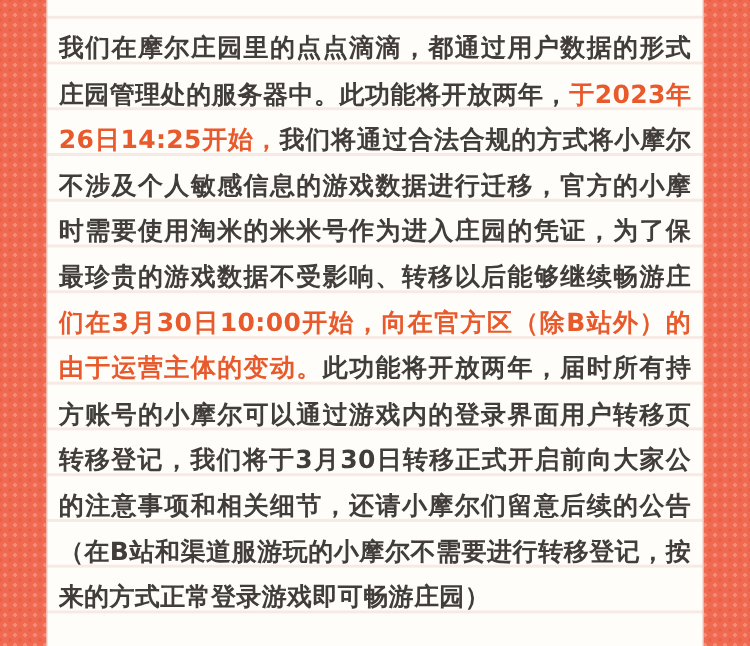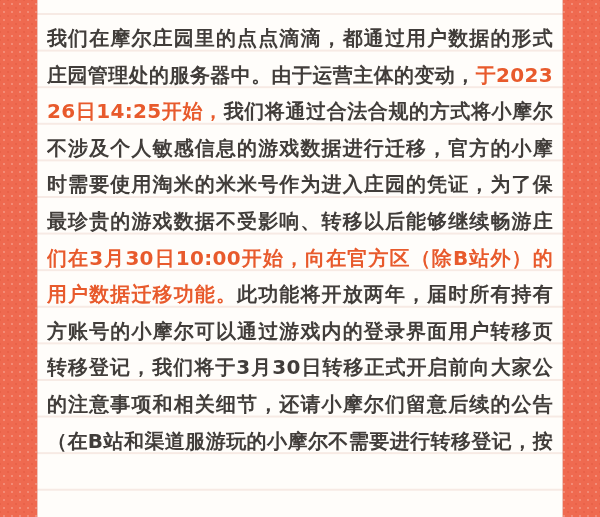--- a/index.html
+++ b/index.html
@@ -54,26 +54,27 @@
   }
   .hl{color:var(--hl);}
 </style>
 </head>
 <body>
 
 <div class="page">
   <div class="card">
     <div class="text" id="announcement-text">
         <div class="line fill"><span>我们在摩尔庄园里的点点滴滴，都通过用户数据的形式储存在</span></div>
-        <div class="line fill"><span>庄园管理处的服务器中。由于运营主体的变动，</span><span class="hl">于2023年5月</span></div>
+        <div class="line fill"><span>庄园管理处的服务器中。此功能将开放两年，</span><span class="hl">于2023年5月</span></div>
         <div class="line fill"><span class="hl">26日14:25开始，</span><span>我们将通过合法合规的方式将小摩尔们的部分</span></div>
         <div class="line fill"><span>不涉及个人敏感信息的游戏数据进行迁移，官方的小摩尔们届</span></div>
         <div class="line fill"><span>时需要使用淘米的米米号作为进入庄园的凭证，为了保证大家</span></div>
         <div class="line fill"><span>最珍贵的游戏数据不受影响、转移以后能够继续畅游庄园，</span></div>
         <div class="line fill"><span class="hl">们在3月30日10:00开始，向在官方区（除B站外）的大家开放</span></div>
-        <div class="line fill"><span class="hl">用户数据迁移功能。</span><span>此功能将开放两年，届时所有持有雷霆官</span></div>
+        <div class="line fill"><span class="hl">由于运营主体的变动。</span><span>此功能将开放两年，届时所有持有雷霆官</span></div>
         <div class="line fill"><span>方账号的小摩尔可以通过游戏内的登录界面用户转移页面进行</span></div>
         <div class="line fill"><span>转移登记，我们将于3月30日转移正式开启前向大家公布详细</span></div>
         <div class="line fill"><span>的注意事项和相关细节，还请小摩尔们留意后续的公告信息。</span></div>
         <div class="line fill"><span>（在B站和渠道服游玩的小摩尔不需要进行转移登记，按照原</span></div>
+        <div class="line"><span>来的方式正常登录游戏即可畅游庄园）</span></div>
       </div>
   </div>
 </div>
 
 </body></html>

